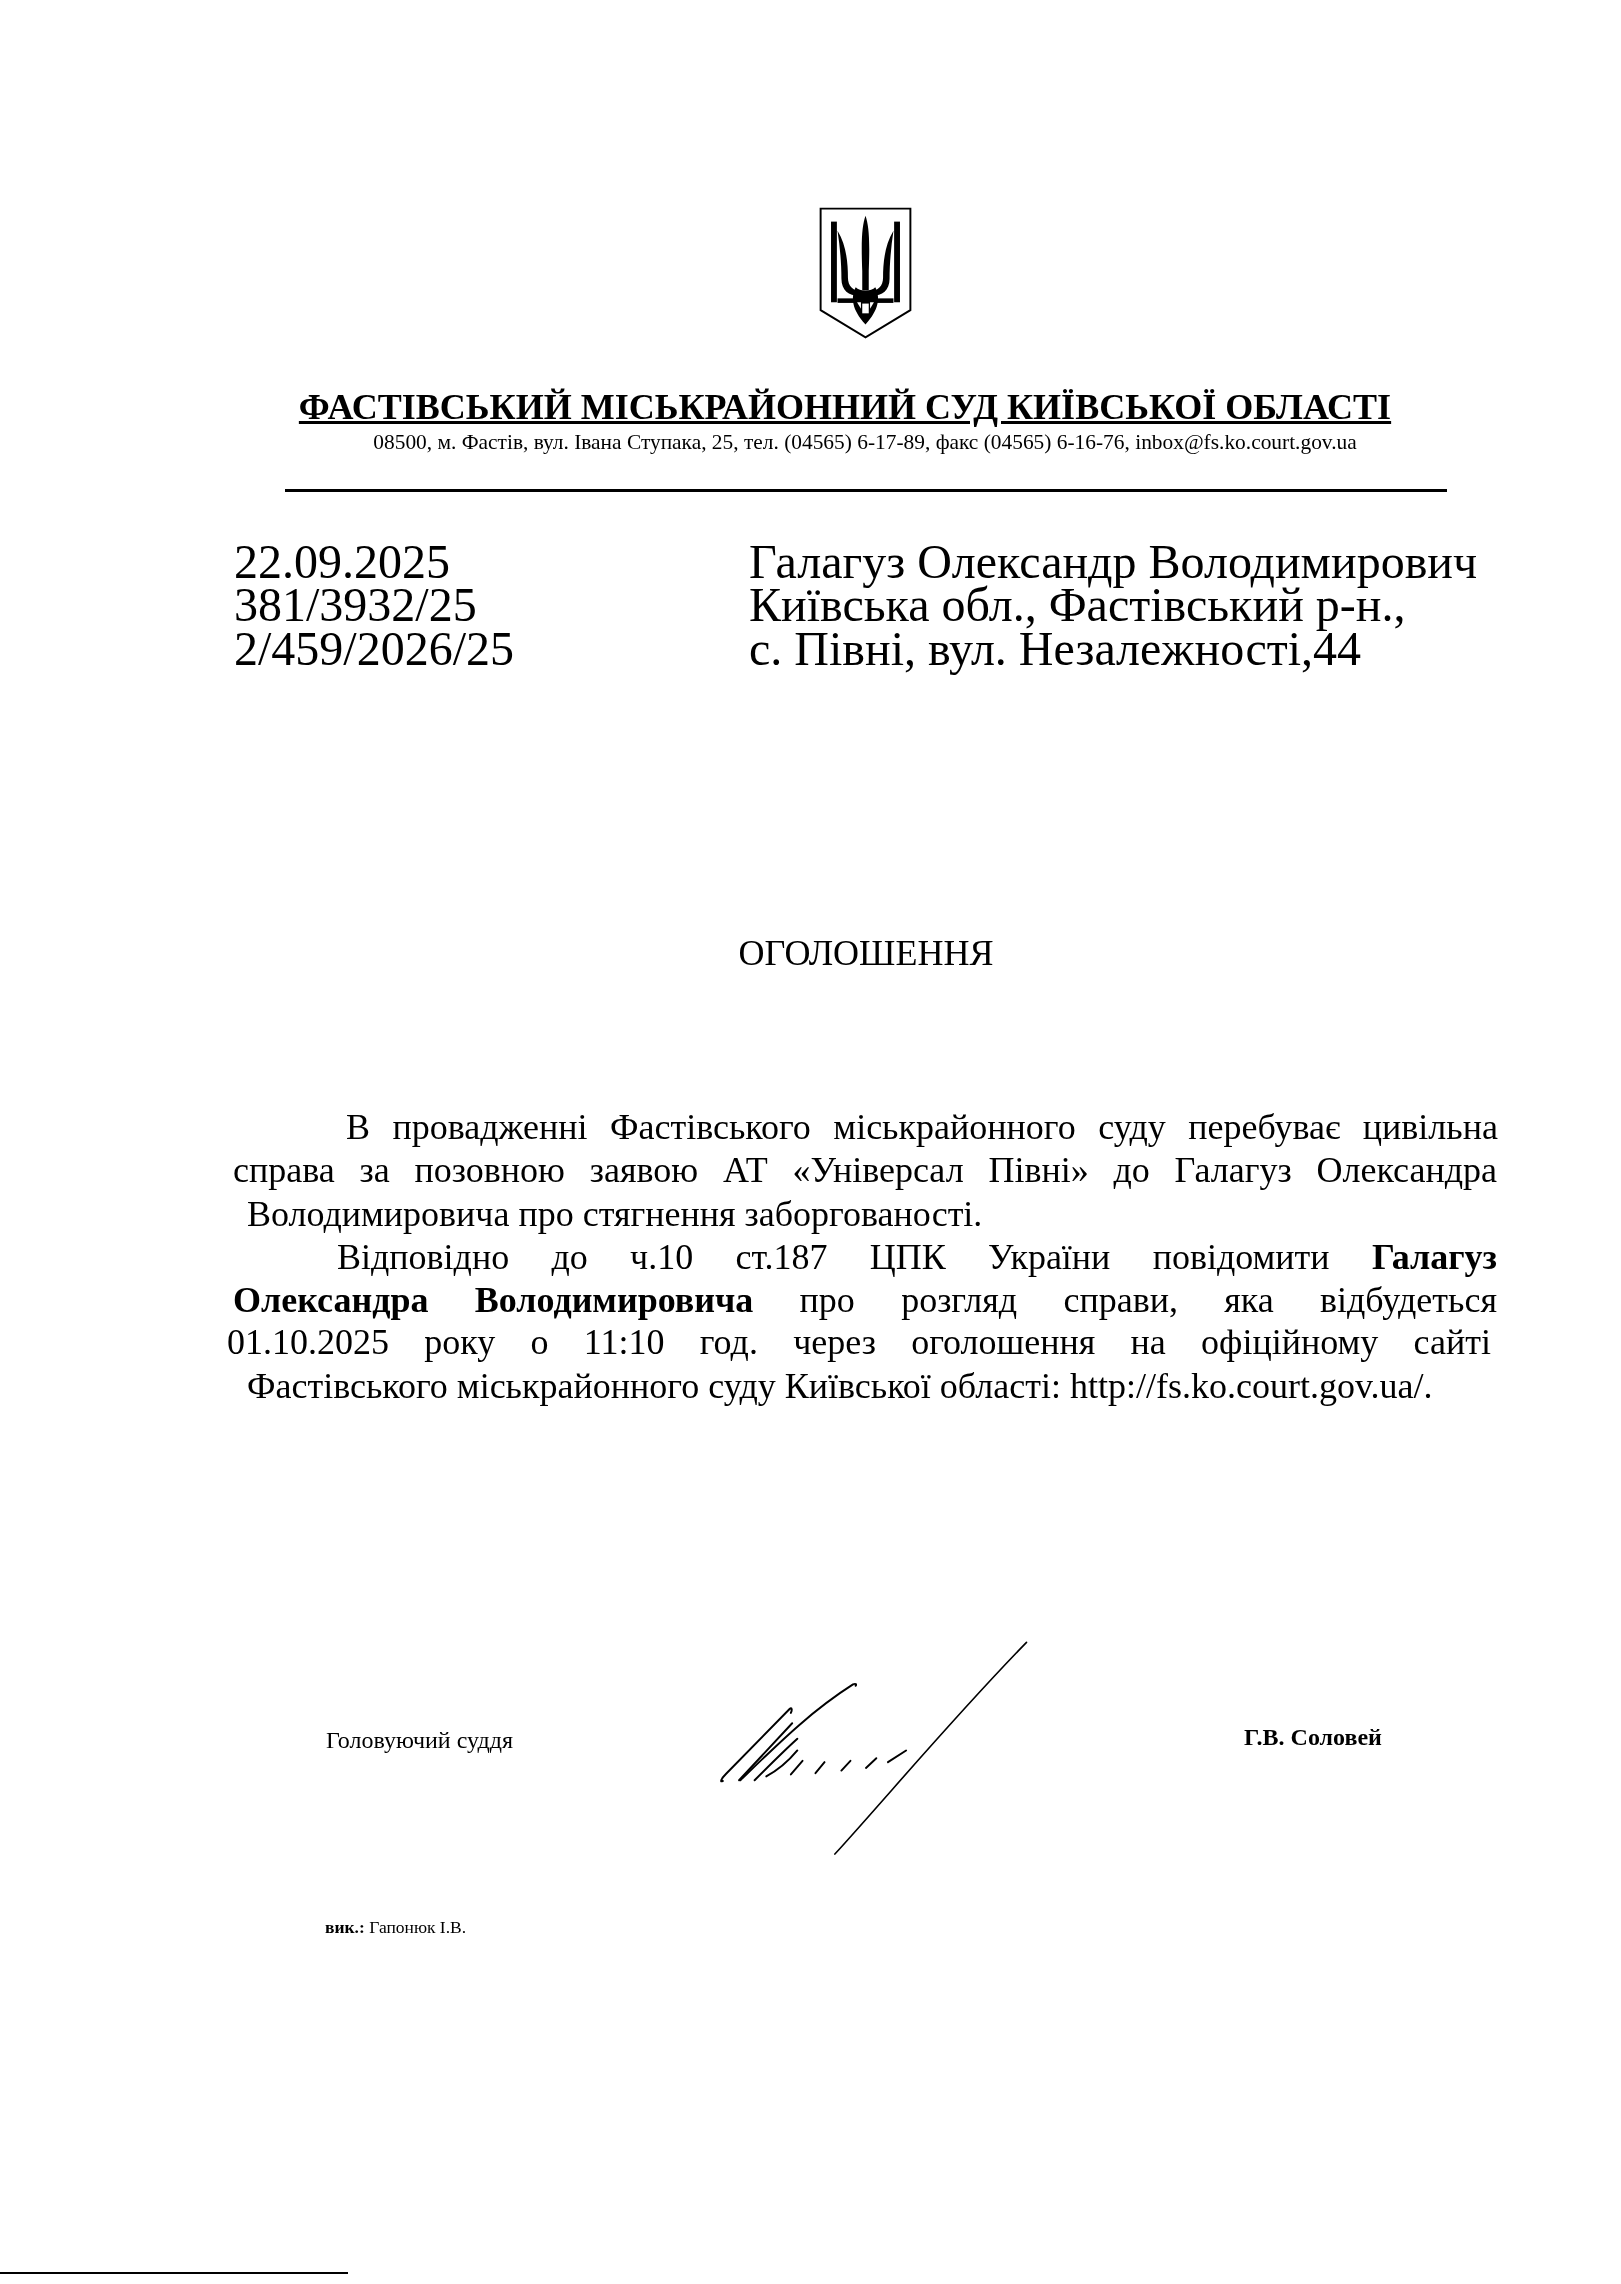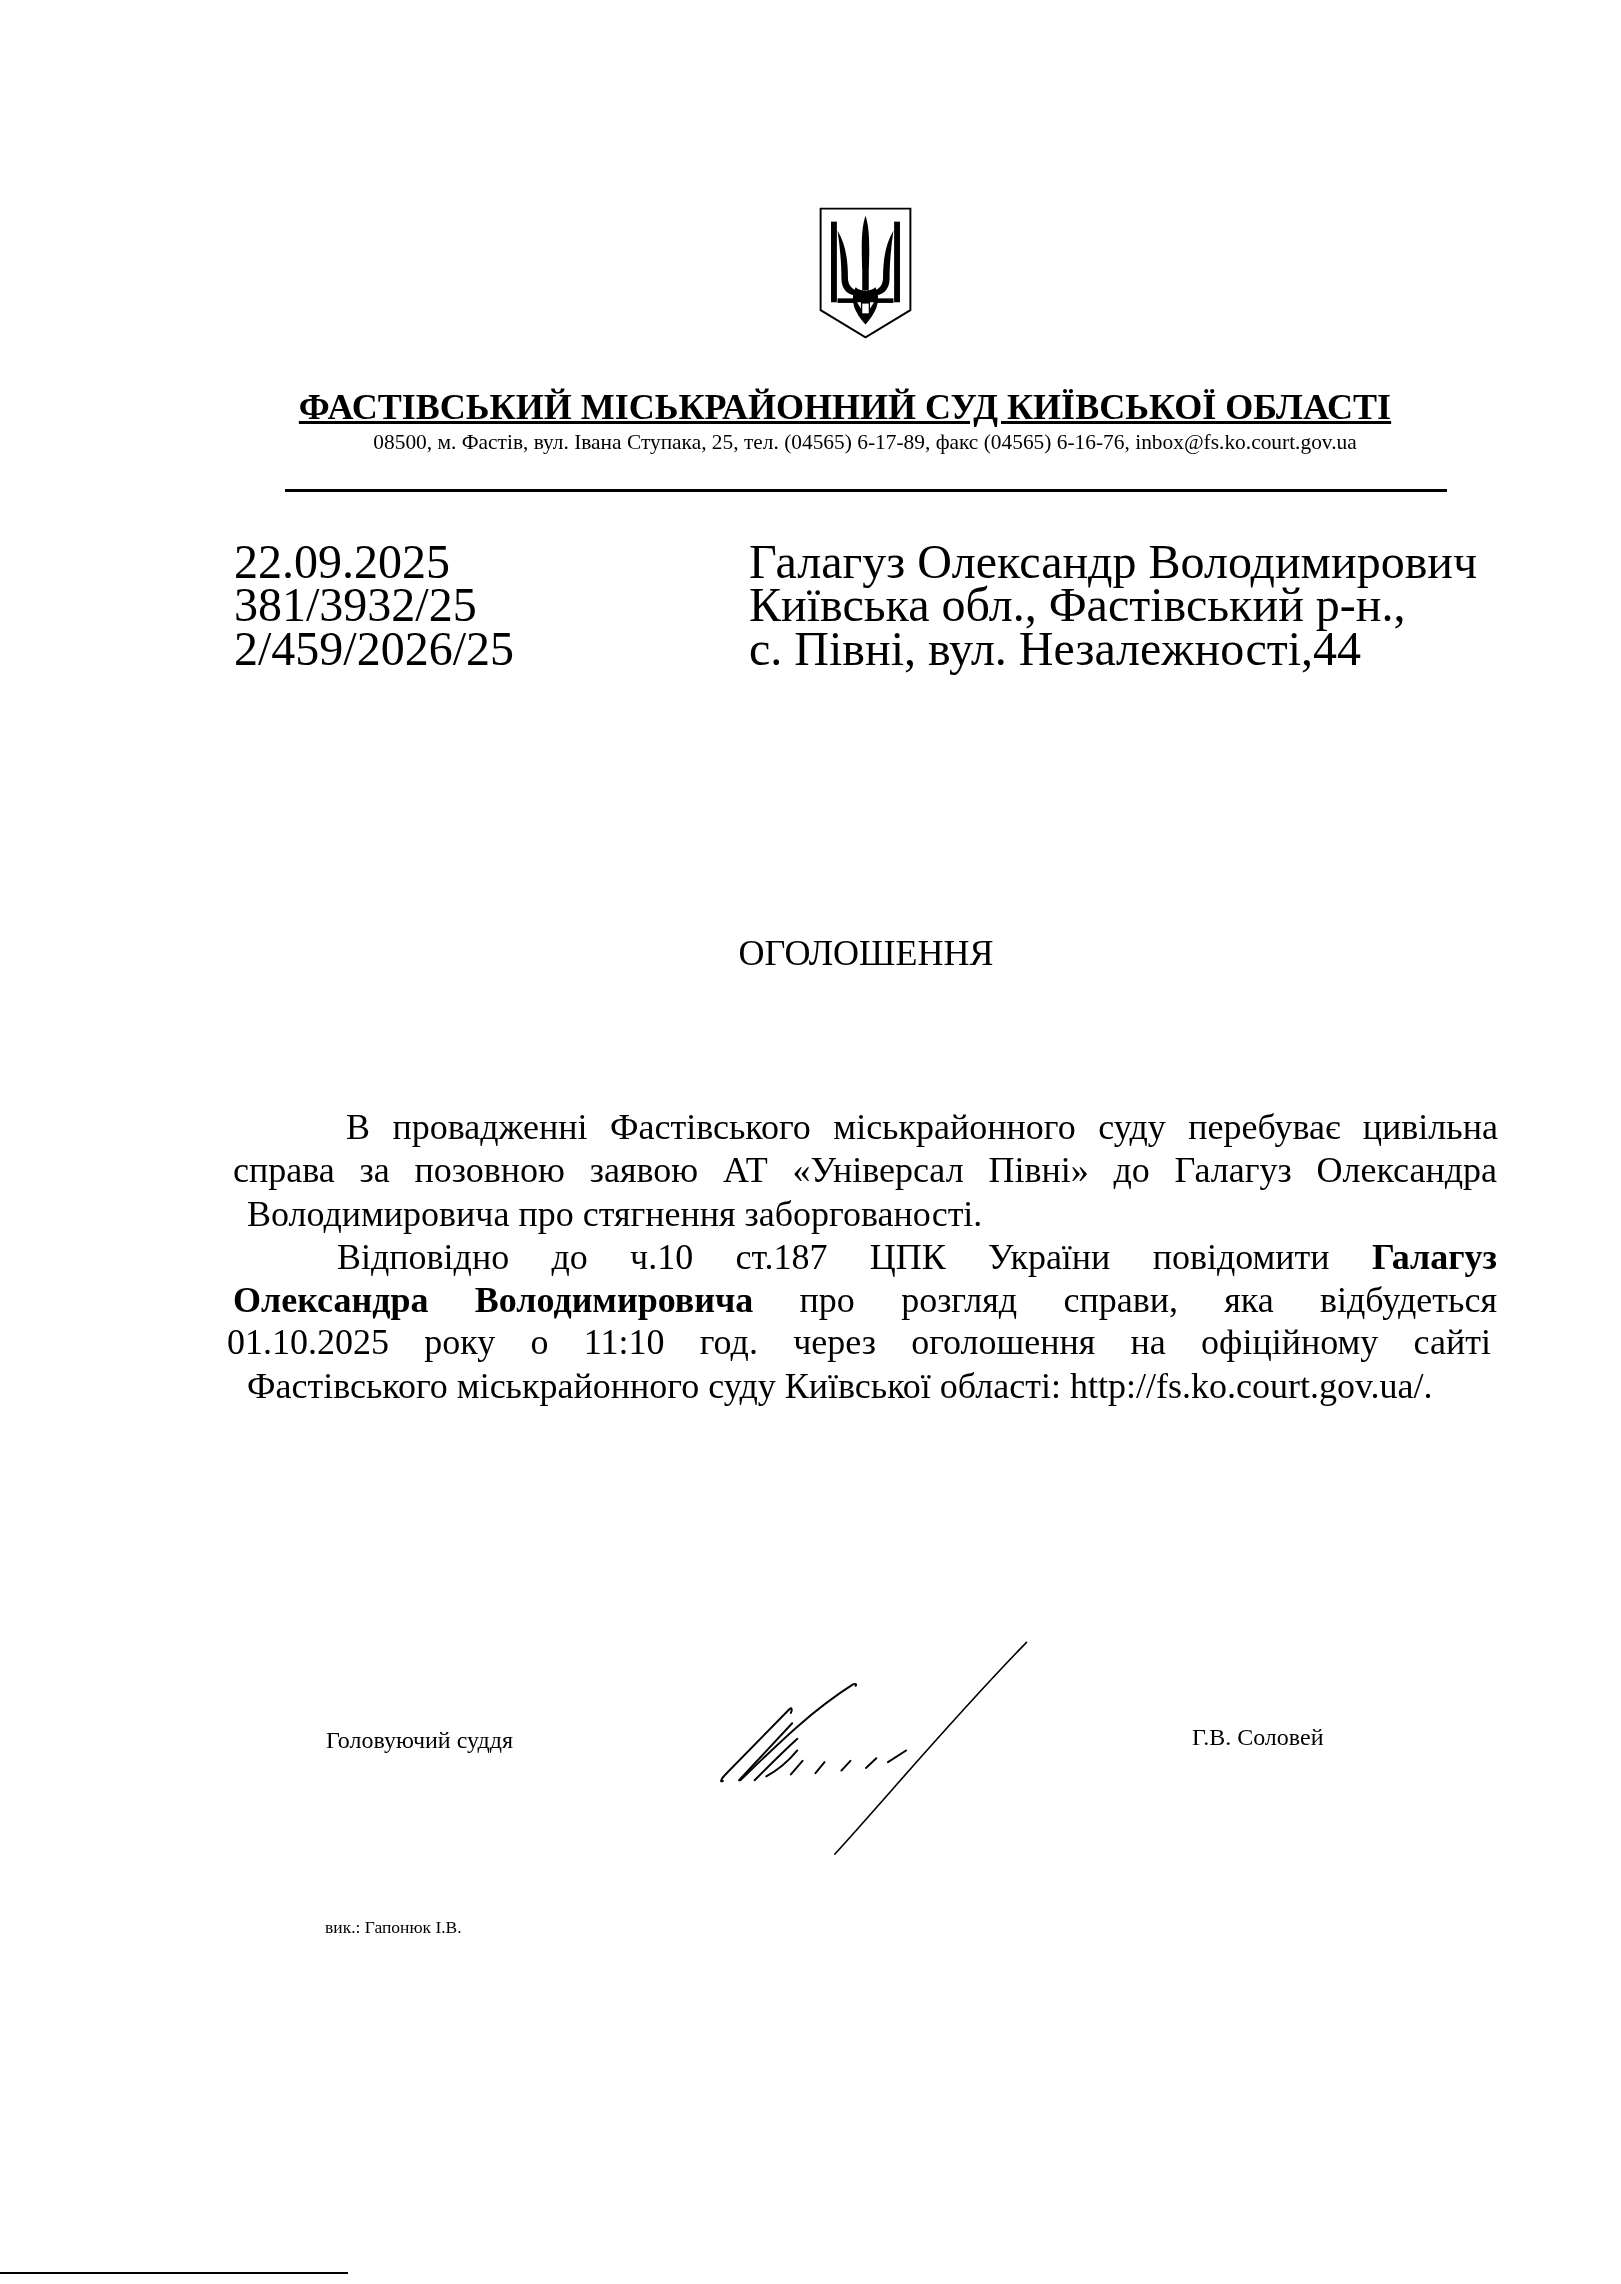--- a/index.html
+++ b/index.html
@@ -8,21 +8,21 @@
   .emblem { position: absolute; left: 818px; top: 206px; width: 95px; height: 134px; }
   .court-title { left: 287px; top: 386px; width: 1116px; font-size: 36px; font-weight: bold; line-height: 43px; text-align: center; transform-origin: left top; text-decoration: underline; }
   .court-address { left: 236px; top: 429px; width: 1258px; font-size: 21.4px; line-height: 26px; text-align: center; }
   .rule { position: absolute; left: 285px; top: 489px; width: 1162px; height: 2.6px; background: #000; }
   .meta-line { font-size: 48px; line-height: 43px; }
   .heading { left: 733px; top: 932px; width: 266px; font-size: 36px; line-height: 43px; text-align: center; }
   .body-line { font-size: 36px; line-height: 43px; text-align: justify; text-align-last: justify; white-space: normal; }
   .body-line.last { text-align-last: left; margin-left: 14px; }
   .sig-label { font-size: 24px; line-height: 43px; }
   .executor { left: 325px; top: 1918px; font-size: 17.5px; line-height: 19.4px; }
-  .executor b { font-weight: normal; }
+  .executor b { font-weight: bold; }
   .bottom-rule { position: absolute; left: 0; top: 2272px; width: 348px; height: 1.9px; background: #000; }
   .signature { position: absolute; left: 700px; top: 1621px; width: 363px; height: 246px; }
 </style>
 </head>
 <body>
 
 <svg class="emblem" viewBox="0 0 146 206">
   <path d="M4 4 L142 4 L142 160 L73 202 L4 160 Z" fill="none" stroke="#000" stroke-width="3"></path>
   <rect x="20" y="24" width="9" height="124" fill="#000"></rect>
   <rect x="117" y="24" width="9" height="124" fill="#000"></rect>
@@ -74,21 +74,21 @@
     <path d="M102 240 C125 228 140 212 150 200"></path>
     <path d="M62 246 C120 190 170 140 236 98 C240 96 242 98 240 100"></path>
     <path d="M140 237 L158 216"></path>
     <path d="M178 235 L192 218"></path>
     <path d="M218 231 L232 216"></path>
     <path d="M256 227 L272 212"></path>
     <path d="M290 218 L318 200"></path>
   </g>
   <path d="M208 360 C290 270 390 150 504 33" fill="none" stroke="#000" stroke-width="2.5" stroke-linecap="round"></path>
 </svg>
-<div class="abs sig-label" style="left:1192px; top:1716px;">Г.В. Соловей</div>
+<div class="abs sig-label" style="left:1244px; top:1716px;font-weight:bold;">Г.В. Соловей</div>
 
 <div class="abs executor">
   <b>вик.:</b>
   <span>Гапонюк І.В.</span>
 </div>
 
 <div class="bottom-rule"></div>
 
 
 </body></html>

